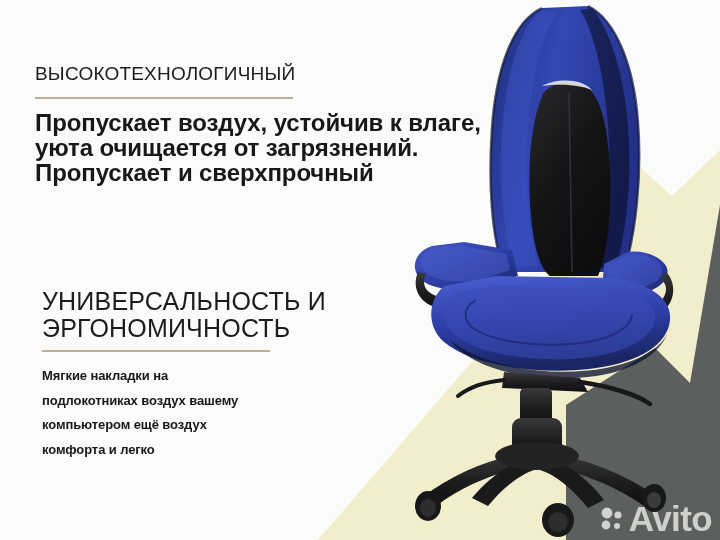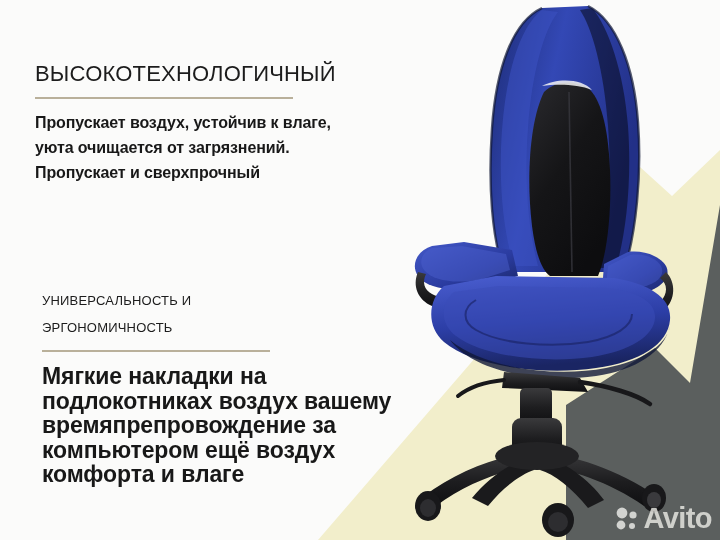--- a/index.html
+++ b/index.html
@@ -41,47 +41,47 @@
   .block-ergonomic { left: 42px; top: 288px; width: 370px; }
 
   .heading {
     margin: 0;
     color: #1c1c1c;
     font-weight: 400;
     letter-spacing: 0.2px;
     text-transform: uppercase;
   }
   .block-material .heading {
-    font-size: 22px;
+    font-size: 19px;
     line-height: 27.5px;
   }
   .block-ergonomic .heading {
-    font-size: 13px;
+    font-size: 25px;
     line-height: 26.5px;
   }
 
   .rule {
     height: 2px;
     background: #b9b09a;
     border: 0;
     margin: 0;
   }
   .block-material .rule  { width: 258px; margin-top: 9px; margin-bottom: 11px; }
   .block-ergonomic .rule { width: 228px; margin-top: 9px; margin-bottom: 12px; }
 
   .body-text {
     margin: 0;
     color: #181818;
     font-weight: 600;
-    font-size: 16px;
+    font-size: 24px;
     line-height: 25px;
     letter-spacing: -0.1px;
   }
   .body-text .line { display: block; white-space: nowrap; }
-  .block-ergonomic .body-text { font-size: 23px; line-height: 24.5px; }
+  .block-ergonomic .body-text { font-size: 13px; line-height: 24.5px; }
 
   
   .product-photo {
     position: absolute;
     left: 392px;
     top: 0;
     width: 328px;
     height: 540px;
     z-index: 4;
   }
@@ -95,21 +95,21 @@
     z-index: 9;
     display: flex;
     align-items: center;
     gap: 4px;
     opacity: 0.82;
     pointer-events: none;
   }
   .wm-dots { display: block; width: 26px; height: 26px; }
   .wm-word {
     color: #e9e9e4;
-    font-size: 29px;
+    font-size: 35px;
     line-height: 31px;
     font-weight: 600;
     letter-spacing: -0.6px;
   }
 </style>
 </head>
 <body>
 
 <div class="card">
 
@@ -238,23 +238,22 @@
 
     <section class="block block-ergonomic">
       <h2 class="heading">
         <span>УНИВЕРСАЛЬНОСТЬ И</span><br>
         <span>ЭРГОНОМИЧНОСТЬ</span>
       </h2>
       <div class="rule"></div>
       <p class="body-text">
         <span class="line">Мягкие накладки на</span>
         <span class="line">подлокотниках воздух вашему</span>
-        <span class="line">времяпрепровождение за</span>
         <span class="line">компьютером ещё воздух</span>
-        <span class="line">комфорта и влаге</span>
+        <span class="line">комфорта и легко</span>
       </p>
     </section>
 
   </div>
 
   <div class="watermark">
     <svg class="wm-dots" viewBox="0 0 26 26" xmlns="http://www.w3.org/2000/svg">
       <circle cx="8" cy="7" r="5.4" fill="#ededea"></circle>
       <circle cx="19" cy="9" r="3.6" fill="#ededea"></circle>
       <circle cx="7" cy="19" r="4.4" fill="#ededea"></circle>

